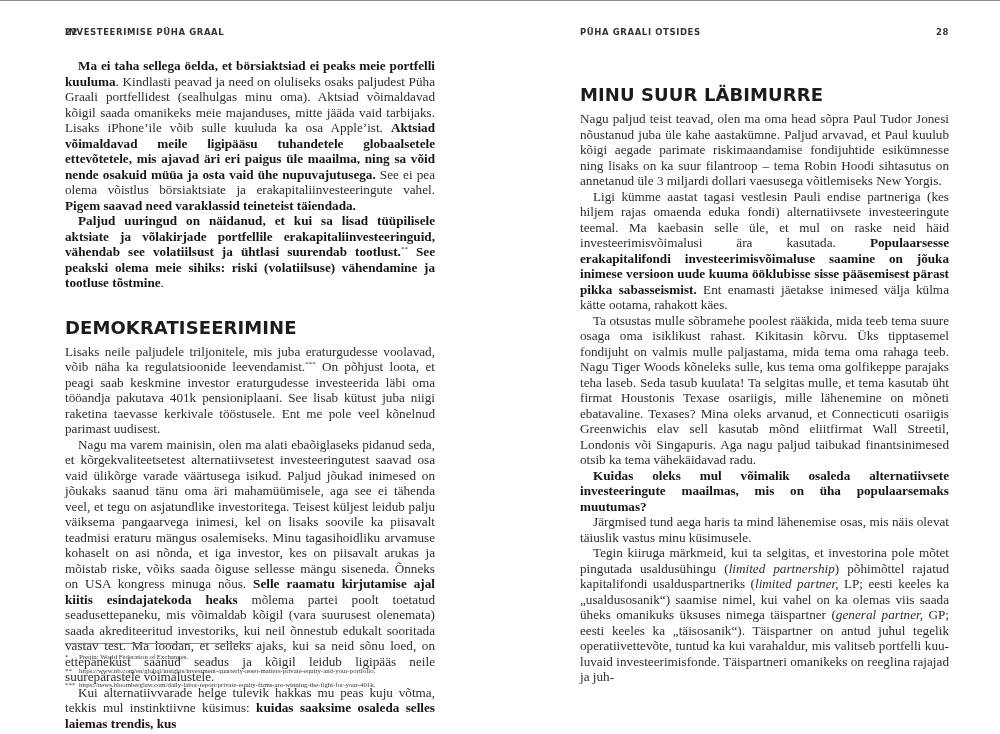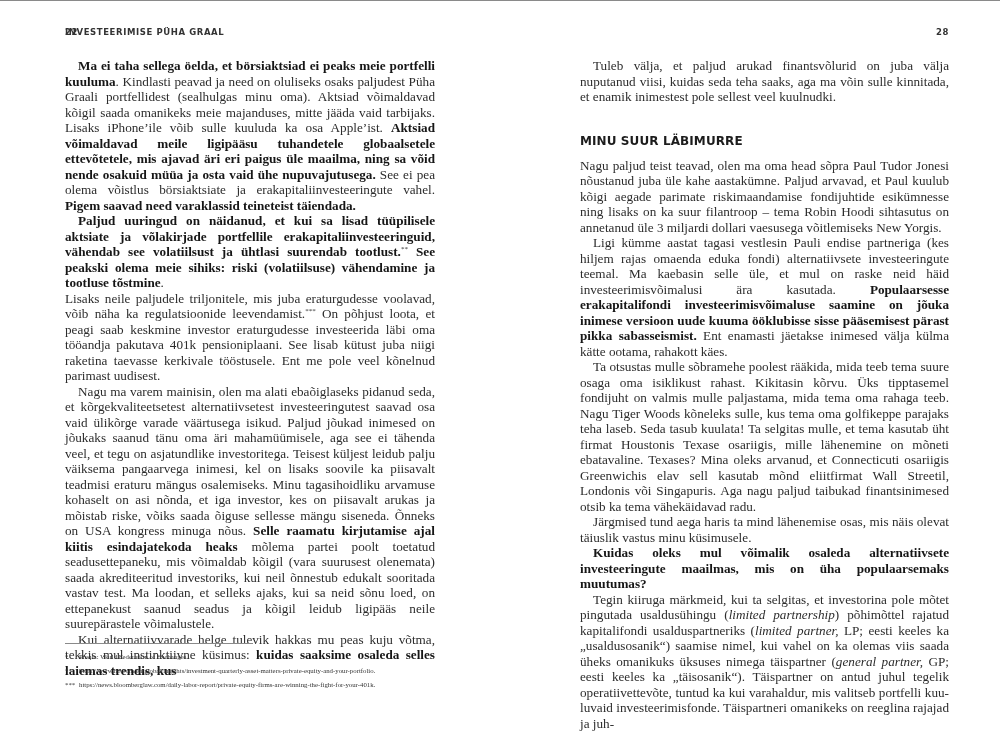--- a/index.html
+++ b/index.html
@@ -27,21 +27,21 @@
     hyphens: manual; color: #2c2c2c;
   }
   .page.left .body { left: 53px; top: 58px; width: 370px; }
   .page.right .body { left: 80px; top: 58px; width: 369px; }
   .body p { margin: 0; text-indent: 13px; }
   .body p.noindent { text-indent: 0; }
   .body p + p { margin-top: 0; }
   .body b { font-weight: bold; color: #161616; }
   .body i { font-style: italic; font-family: Liberation Serif, serif; }
   .section-heading {
-    font-family: "DejaVu Sans", "Liberation Sans", sans-serif; font-weight: bold; font-size: 12px;
+    font-family: "DejaVu Sans", "Liberation Sans", sans-serif; font-weight: bold; font-size: 18px;
     letter-spacing: 0.1px; color: #1c1c1c; margin: 28px 0 8px 0; line-height: 17px; text-indent: 0;
   }
   .fn-rule { position: absolute; left: 53px; top: 643px; width: 188px; height: 1px; background: #8a8a8a; }
   .footnotes {
     position: absolute; left: 53px; top: 650px; width: 380px;
     font-size: 6.8px; line-height: 14px; color: #333;
   }
   .footnote { white-space: nowrap; }
   .footnote .mark { display: inline-block; width: 14px; }
   sup { font-size: 7px; line-height: 0; }
@@ -53,41 +53,42 @@
 <div class="top-border"></div>
 
 <div class="page left">
   <div class="running-head">
     <span class="num">22</span>
     <span class="title">INVESTEERIMISE PÜHA GRAAL</span>
   </div>
   <div class="body">
       <p><b>Ma ei taha sellega öelda, et börsiaktsiad ei peaks meie portfelli kuuluma</b><span>. Kindlasti peavad ja need on oluliseks osaks paljudest Püha Graali portfellidest (sealhulgas minu oma). Aktsiad võimaldavad kõigil saada omanikeks meie ma­janduses, mitte jääda vaid tarbijaks. Lisaks iPhone’ile võib sulle kuuluda ka osa Apple’ist. </span><b>Aktsiad võimaldavad meile ligipääsu tuhandetele globaalsetele ettevõtetele, mis ajavad äri eri paigus üle maailma, ning sa võid nende osa­kuid müüa ja osta vaid ühe nupuvajutusega.</b><span> See ei pea olema võistlus bör­siaktsiate ja erakapitaliinvesteeringute vahel. </span><b>Pigem saavad need varaklassid teineteist täiendada.</b></p>
       <p><b>Paljud uuringud on näidanud, et kui sa lisad tüüpilisele aktsiate ja võ­lakirjade portfellile erakapitaliinvesteeringuid, vähendab see volatiilsust ja ühtlasi suurendab tootlust.</b><sup>**</sup><b> See peakski olema meie sihiks: riski (volatiil­suse) vähendamine ja tootluse tõstmine</b><span>.</span></p>
+      <div class="section-heading">DEMOKRATISEERIMINE</div>
       <p class="noindent"><span>Lisaks neile paljudele triljonitele, mis juba eraturgudesse voolavad, võib näha ka regulatsioonide leevendamist.</span><sup>***</sup><span> On põhjust loota, et peagi saab keskmine inves­tor eraturgudesse investeerida läbi oma tööandja pakutava 401k pensioniplaani. See lisab kütust juba niigi raketina taevasse kerkivale tööstusele. Ent me pole veel kõnelnud parimast uudisest.</span></p>
       <p><span>Nagu ma varem mainisin, olen ma alati ebaõiglaseks pidanud seda, et kõr­gekvaliteetsetest alternatiivsetest investeeringutest saavad osa vaid ülikõrge vara­de väärtusega isikud. Paljud jõukad inimesed on jõukaks saanud tänu oma äri mahamüümisele, aga see ei tähenda veel, et tegu on asjatundlike investoritega. Teisest küljest leidub palju väiksema pangaarvega inimesi, kel on lisaks soovile ka piisavalt teadmisi eraturu mängus osalemiseks. Minu tagasihoidliku arvamu­se kohaselt on asi nõnda, et iga investor, kes on piisavalt arukas ja mõistab riske, võiks saada õiguse sellesse mängu siseneda. Õnneks on USA kongress minu­ga nõus. </span><b>Selle raamatu kirjutamise ajal kiitis esindajatekoda heaks</b><span> mõlema partei poolt toetatud seadusettepaneku, mis võimaldab kõigil (vara suurusest olenemata) saada akrediteeritud investoriks, kui neil õnnestub edukalt sooritada vastav test. Ma loodan, et selleks ajaks, kui sa neid sõnu loed, on ettepanekust saanud seadus ja kõigil leidub ligipääs neile suurepärastele võimalustele.</span></p>
       <p><span>Kui alternatiivvarade helge tulevik hakkas mu peas kuju võtma, tekkis mul instinktiivne küsimus: </span><b>kuidas saaksime osaleda selles laiemas trendis, kus</b></p>
     </div>
   <div class="fn-rule"></div>
   <div class="footnotes">
       <div class="footnote"><span class="mark">*</span><span>Preqin: World Federation of Exchanges.</span></div>
       <div class="footnote"><span class="mark">**</span><span>https://www.nb.com/en/global/insights/investment-quarterly-asset-matters-private-equity-and-your-portfolio.</span></div>
       <div class="footnote"><span class="mark">***</span><span>https://news.bloomberglaw.com/daily-labor-report/private-equity-firms-are-winning-the-fight-for-your-401k.</span></div>
     </div>
 </div>
 
 <div class="gutter"></div>
 
 <div class="page right">
   <div class="running-head">
+    <span class="title">PÜHA GRAALI OTSIDES</span>
     <span class="num">28</span>
   </div>
   <div class="body">
-      <p><span>Tuleb välja, et paljud arukad finantsvõlurid on juba välja nuputanud viisi, kuidas seda teha saaks, aga ma võin sulle kinnitada, et enamik inimestest pole sellest veel kuulnudki.</span></p>
       <div class="section-heading">MINU SUUR LÄBIMURRE</div>
       <p class="noindent"><span>Nagu paljud teist teavad, olen ma oma head sõpra Paul Tudor Jonesi nõustanud juba üle kahe aastakümne. Paljud arvavad, et Paul kuulub kõigi aegade parimate riskimaandamise fondijuhtide esikümnesse ning lisaks on ka suur filantroop – tema Robin Hoodi sihtasutus on annetanud üle 3 miljardi dollari vaesusega võitlemiseks New Yorgis.</span></p>
       <p><span>Ligi kümme aastat tagasi vestlesin Pauli endise partneriga (kes hiljem rajas omaenda eduka fondi) alternatiivsete investeeringute teemal. Ma kaebasin selle üle, et mul on raske neid häid investeerimisvõimalusi ära kasutada. </span><b>Populaar­sesse erakapitalifondi investeerimisvõimaluse saamine on jõuka inimese versioon uude kuuma ööklubisse sisse pääsemisest pärast pikka sabasseis­mist.</b><span> Ent enamasti jäetakse inimesed välja külma kätte ootama, rahakott käes.</span></p>
       <p><span>Ta otsustas mulle sõbramehe poolest rääkida, mida teeb tema suure osaga oma isiklikust rahast. Kikitasin kõrvu. Üks tipptasemel fondijuht on valmis mulle paljastama, mida tema oma rahaga teeb. Nagu Tiger Woods kõneleks sul­le, kus tema oma golfikeppe parajaks teha laseb. Seda tasub kuulata! Ta selgitas mulle, et tema kasutab üht firmat Houstonis Texase osariigis, mille lähenemine on mõneti ebatavaline. Texases? Mina oleks arvanud, et Connecticuti osariigis Greenwichis elav sell kasutab mõnd eliitfirmat Wall Streetil, Londonis või Sin­gapuris. Aga nagu paljud taibukad finantsinimesed otsib ka tema vähekäidavad radu.</span></p>
+      <p><b>Kuidas oleks mul võimalik osaleda alternatiivsete investeeringute maail­mas, mis on üha populaarsemaks muutumas?</b></p>
       <p><span>Järgmised tund aega haris ta mind lähenemise osas, mis näis olevat täiuslik vastus minu küsimusele.</span></p>
-      <p><b>Kuidas oleks mul võimalik osaleda alternatiivsete investeeringute maail­mas, mis on üha populaarsemaks muutumas?</b></p>
       <p><span>Tegin kiiruga märkmeid, kui ta selgitas, et investorina pole mõtet pingutada usaldusühingu (</span><i>limited partnership</i><span>) põhimõttel rajatud kapitalifondi usaldus­partneriks (</span><i>limited partner,</i><span> LP; eesti keeles ka „usaldusosanik“) saamise nimel, kui vahel on ka olemas viis saada üheks omanikuks üksuses nimega täispartner (</span><i>general partner,</i><span> GP; eesti keeles ka „täisosanik“). Täispartner on antud juhul tegelik operatiivettevõte, tuntud ka kui varahaldur, mis valitseb portfelli kuu­luvaid investeerimisfonde. Täispartneri omanikeks on reeglina rajajad ja juh-</span></p>
     </div>
 </div>
 
 </body></html>

